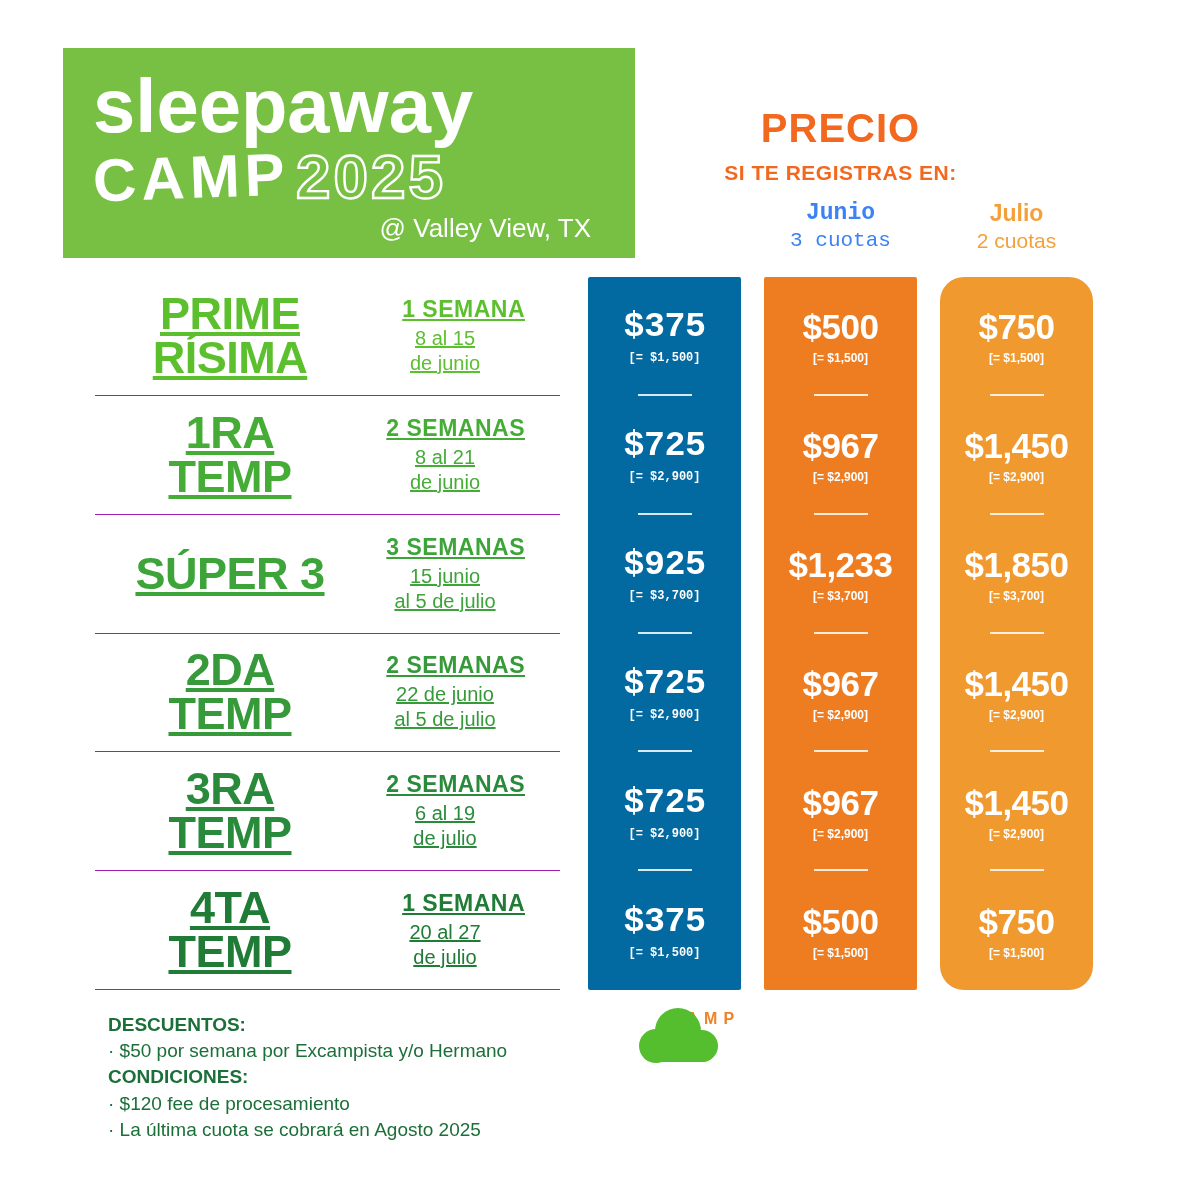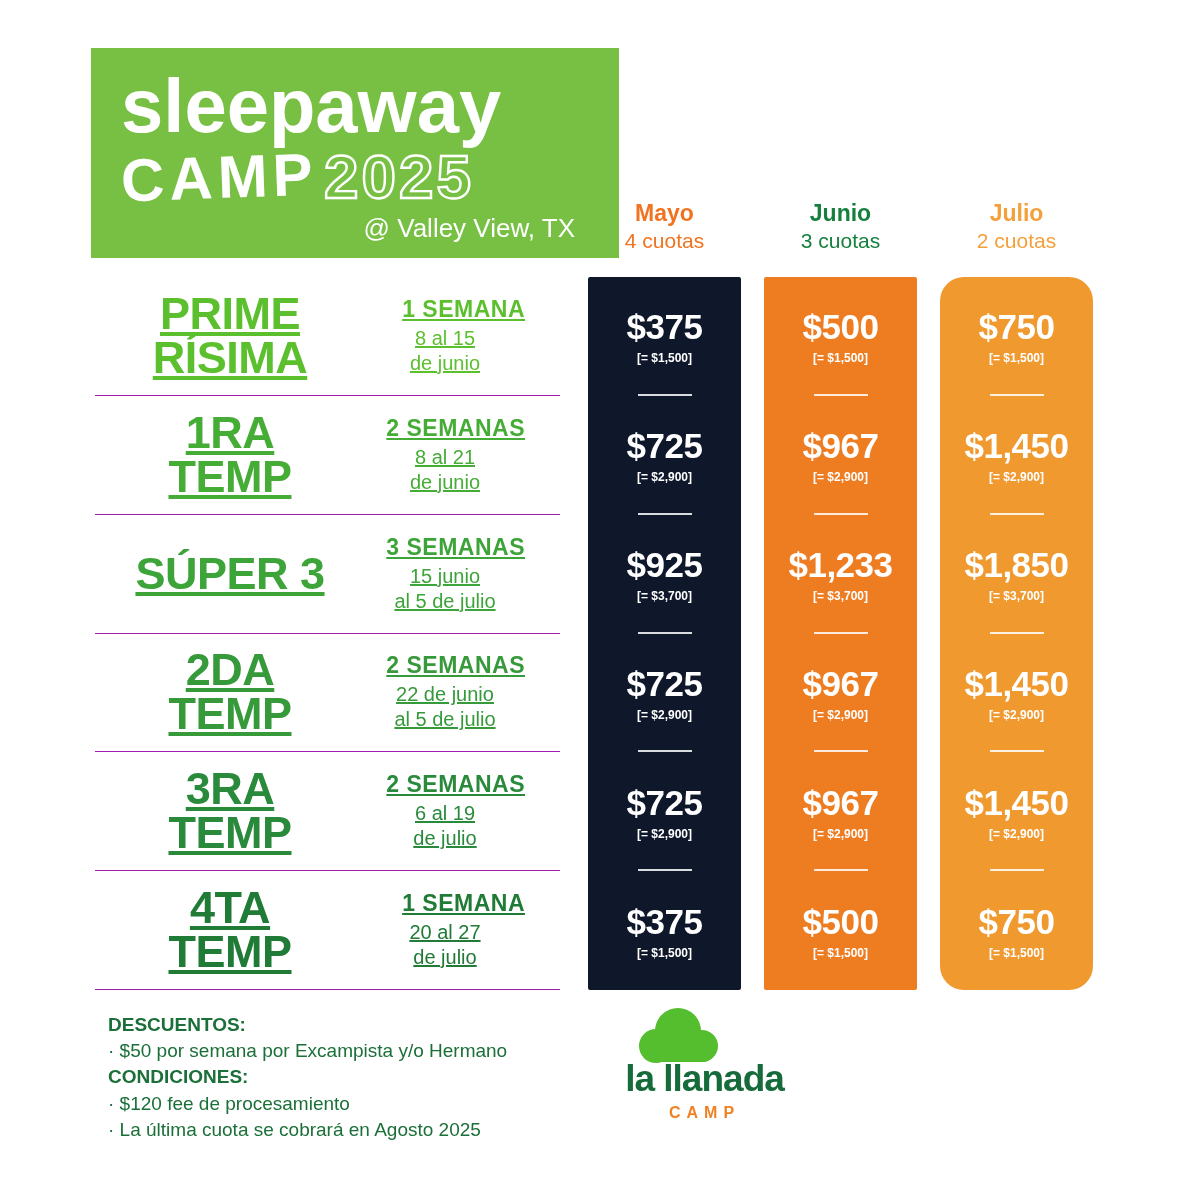--- a/index.html
+++ b/index.html
@@ -4,21 +4,21 @@
 <style>
   * { margin: 0; padding: 0; box-sizing: border-box; }
   body { background: #ffffff; }
   .canvas {
     position: relative; width: 1195px; height: 1180px;
     background: #ffffff; overflow: hidden;
     font-family: "Liberation Sans", sans-serif;
   }
 
   
-  .banner { position: absolute; left: 63px; top: 48px; width: 528px; height: 210px; margin-left: 28px; }
+  .banner { position: absolute; left: 63px; top: 48px; width: 572px; height: 210px; }
   .banner-title {
     padding: 20px 0 0 30px; font-size: 76px; font-weight: bold;
     color: #fff; letter-spacing: 0px; line-height: 1;
   }
   .banner-line2 { display: flex; align-items: center; padding-left: 30px; margin-top: -6px; }
   .camp-word {
     font-size: 60px; font-weight: bold; color: #fff; letter-spacing: 5px;
     transform: rotate(-2deg); display: inline-block;
   }
   .year-svg { display: block; margin-left: 2px; }
@@ -92,26 +92,26 @@
     <div class="banner-title">sleepaway</div>
     <div class="banner-line2">
       <span class="camp-word">CAMP</span>
       <svg class="year-svg" width="245" height="78" viewBox="0 0 245 78">
         <text class="year-text" x="4" y="60">2025</text>
       </svg>
     </div>
     <div class="banner-loc">@ Valley View, TX</div>
   </header>
 
-
-  <div class="col-header col-h-0" style="color: rgb(241, 115, 31);">
-    <div class="month">Mayo</div>
-    <div class="cuotas">4 cuotas</div>
-  </div>
-  <div class="col-header col-h-1" style="color: #15803d;">
+  <section class="price-header" style="color: rgb(242, 104, 30);">
+    <div class="price-title">PRECIO</div>
+    <div class="price-subtitle">SI TE REGISTRAS EN:</div>
+  </section>
+
+  <div class="col-header col-h-1" style="color: #3b82f6; font-family: Liberation Mono, monospace;">
     <div class="month">Junio</div>
     <div class="cuotas">3 cuotas</div>
   </div>
   <div class="col-header col-h-2" style="color: rgb(244, 160, 58);">
     <div class="month">Julio</div>
     <div class="cuotas">2 cuotas</div>
   </div>
 
   <div class="sessions">
     <div class="session-row" style="color: rgb(92, 192, 46);">
@@ -175,21 +175,21 @@
         <span>TEMP</span>
       </div>
       <div class="session-info">
         <div class="session-dur">1 SEMANA</div>
         <div class="session-date">20 al 27</div>
         <div class="session-date">de julio</div>
       </div>
     </div>
   </div>
 
-  <div class="price-col pc-0" style="background-color: #0f172a;">
+  <div class="price-col pc-0" style="background-color: #0369a1; font-family: Liberation Mono, monospace;">
     <div class="price-cell">
       <div class="price-amount">$375</div>
       <div class="price-total">[= $1,500]</div>
     </div>
     <div class="price-cell">
       <div class="price-amount">$725</div>
       <div class="price-total">[= $2,900]</div>
     </div>
     <div class="price-cell">
       <div class="price-amount">$925</div>
@@ -273,17 +273,16 @@
 
   <div class="logo">
     <svg class="canopy" width="95" height="62" viewBox="0 0 95 62">
       <g fill="#55BE2F">
         <circle cx="26" cy="40" r="17"></circle>
         <circle cx="48" cy="25" r="23"></circle>
         <circle cx="72" cy="40" r="16"></circle>
         <rect x="12" y="36" width="72" height="20" rx="10"></rect>
       </g>
     </svg>
-    <div class="logo-wordmark" style="color: rgb(21, 107, 57);">la llanada</div>
     <div class="logo-region" style="color: rgb(240, 129, 36);">CAMP</div>
   </div>
 
 </div>
 
 </body></html>

